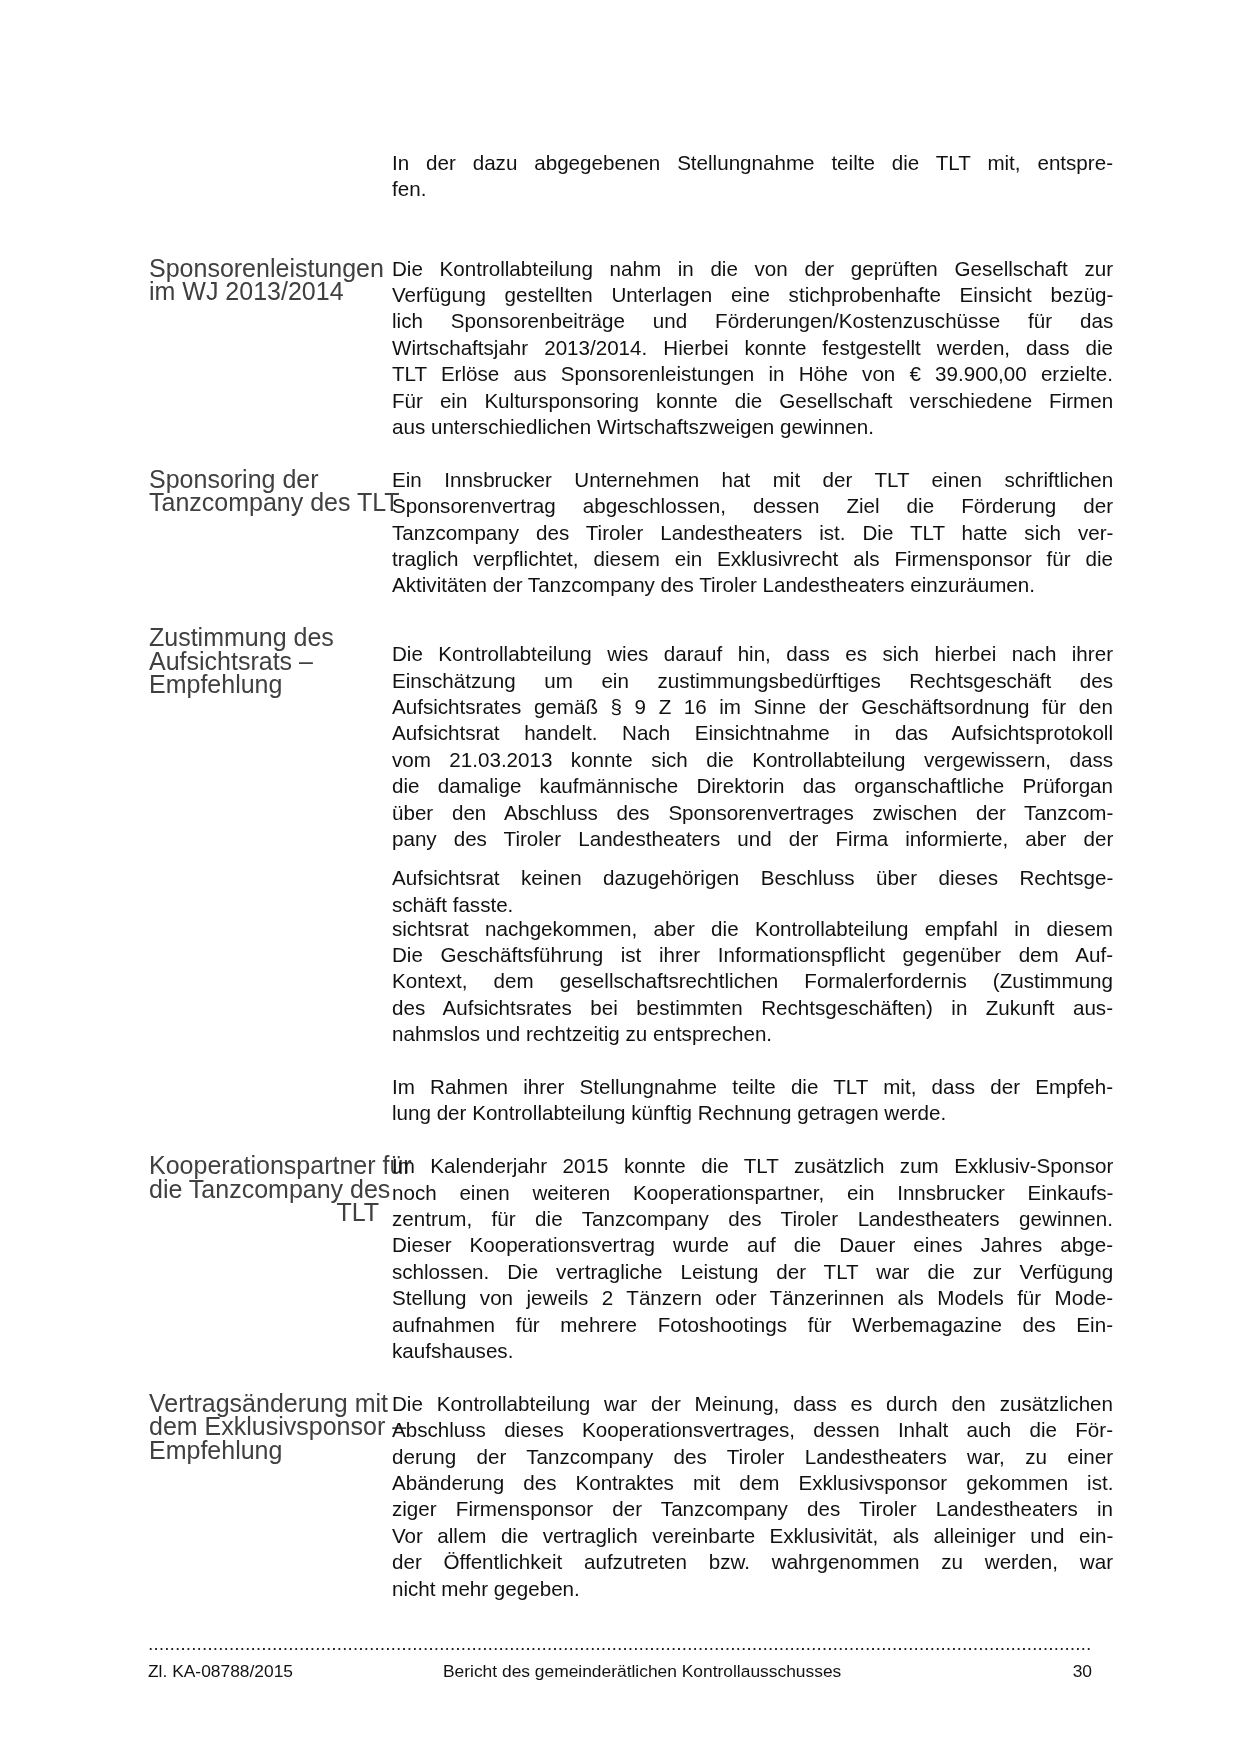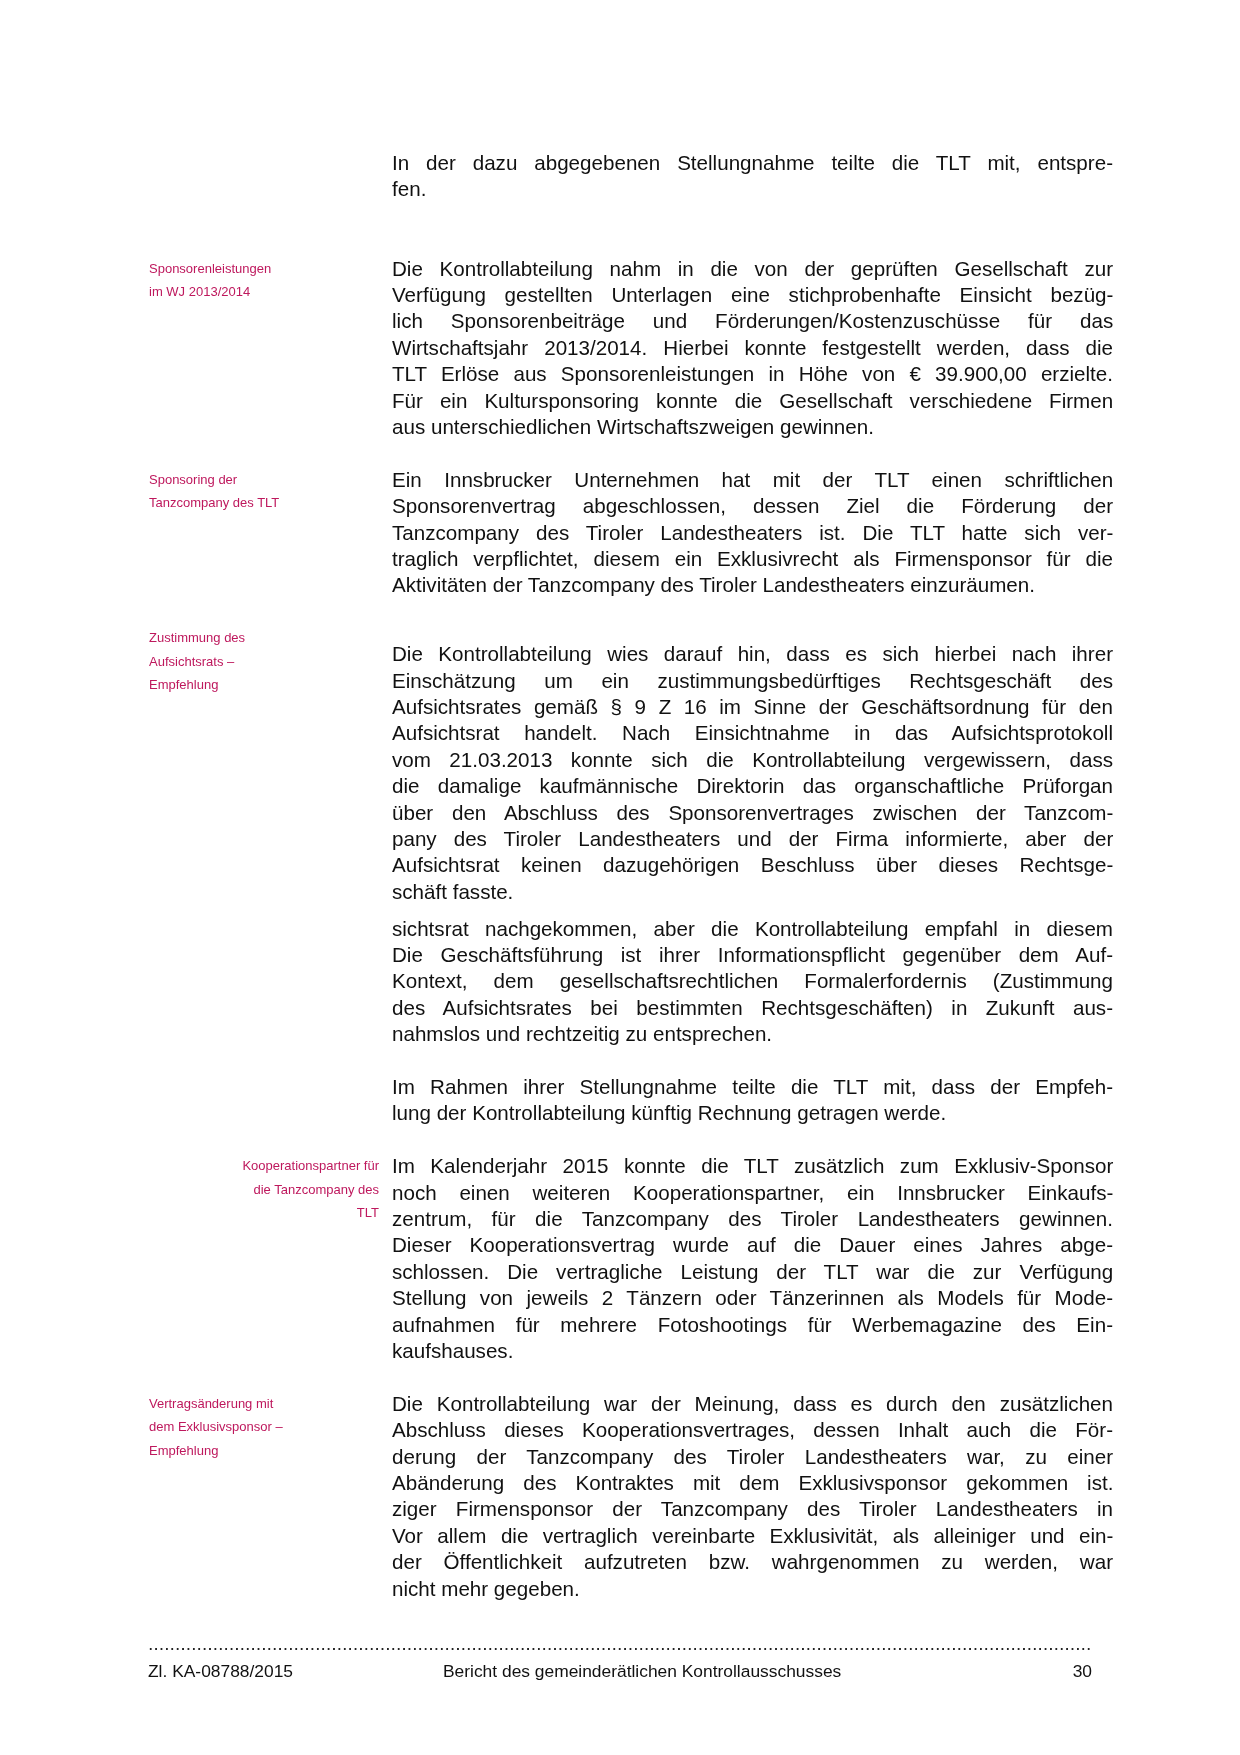--- a/index.html
+++ b/index.html
@@ -1,21 +1,21 @@
 <!DOCTYPE html>
 <html><head>
 <meta charset="utf-8">
 <style>
   html, body { margin: 0; padding: 0; background: #ffffff; }
   body { width: 1240px; height: 1755px; position: relative; overflow: hidden;
          font-family: "Liberation Sans", sans-serif; color: #111111; }
   .page { position: absolute; left: 0; top: 0; width: 1240px; height: 1755px; }
   .section { position: absolute; left: 0; width: 1240px; }
   .side { position: absolute; left: 149px; top: 0; width: 230px;
-          font-size: 13px; line-height: 23.6px; color: #be185d; }
+          font-size: 25px; line-height: 23.6px; color: #404040; }
   .side .sl { display: block; white-space: nowrap; }
   .body { position: absolute; left: 392px; top: 0; width: 721px;
           font-size: 20.6px; line-height: 26.4px; }
   .body .ln { display: block; white-space: nowrap; text-align: justify; text-align-last: justify; height: 26.4px; }
   .body .ln.last { text-align-last: left; }
   .footer-dots { position: absolute; left: 148px; top: 1647px; width: 942px; height: 4px;
                  background-image: radial-gradient(circle, #222 1.2px, transparent 1.4px);
                  background-size: 5.4px 4px; background-repeat: repeat-x; }
   .footer { position: absolute; top: 1660px; font-size: 17.4px; line-height: 22px; color: #111; white-space: nowrap; }
   .footer.left { left: 148px; }
@@ -77,21 +77,21 @@
         <div class="body">
           <div style="position: absolute; left: 0px; width: 721px; top: 16px;">
             <span class="ln" style="display: block; word-spacing: 9.7px;">Die Kontrollabteilung wies darauf hin, dass es sich hierbei nach ihrer</span>
             <span class="ln" style="display: block; word-spacing: 22.8px;">Einschätzung um ein zustimmungsbedürftiges Rechtsgeschäft des</span>
             <span class="ln" style="display: block; word-spacing: 6.81818px;">Aufsichtsrates gemäß § 9 Z 16 im Sinne der Geschäftsordnung für den</span>
             <span class="ln" style="display: block; word-spacing: 18.8333px;">Aufsichtsrat handelt. Nach Einsichtnahme in das Aufsichtsprotokoll</span>
             <span class="ln" style="display: block; word-spacing: 12.7143px;">vom 21.03.2013 konnte sich die Kontrollabteilung vergewissern, dass</span>
             <span class="ln" style="display: block; word-spacing: 12.5px;">die damalige kaufmännische Direktorin das organschaftliche Prüforgan</span>
             <span class="ln" style="display: block; word-spacing: 13px;">über den Abschluss des Sponsorenvertrages zwischen der Tanzcom-</span>
             <span class="ln" style="display: block; word-spacing: 11.3333px;">pany des Tiroler Landestheaters und der Firma informierte, aber der</span>
-            <span class="ln" style="display: block; word-spacing: 15.6667px;">Aufsichtsrat keinen dazugehörigen Beschluss über dieses Rechtsge-</span>
+            <span class="ln" style="display: block; word-spacing: 15.6667px; margin-top: 13px;">Aufsichtsrat keinen dazugehörigen Beschluss über dieses Rechtsge-</span>
             <span class="ln last">schäft fasste.</span>
           </div>
           <div style="position: absolute; left: 0px; width: 721px; top: 290.4px;">
             <span class="ln" style="display: block; word-spacing: 10.5714px;">sichtsrat nachgekommen, aber die Kontrollabteilung empfahl in diesem</span>
             <span class="ln" style="display: block; word-spacing: 11.8571px;">Die Geschäftsführung ist ihrer Informationspflicht gegenüber dem Auf-</span>
             <span class="ln" style="display: block; word-spacing: 20.25px;">Kontext, dem gesellschaftsrechtlichen Formalerfordernis (Zustimmung</span>
             <span class="ln" style="display: block; word-spacing: 12.7143px;">des Aufsichtsrates bei bestimmten Rechtsgeschäften) in Zukunft aus-</span>
             <span class="ln last">nahmslos und rechtzeitig zu entsprechen.</span>
           </div>
           <div style="position: absolute; left: 0px; width: 721px; top: 448.8px;">

